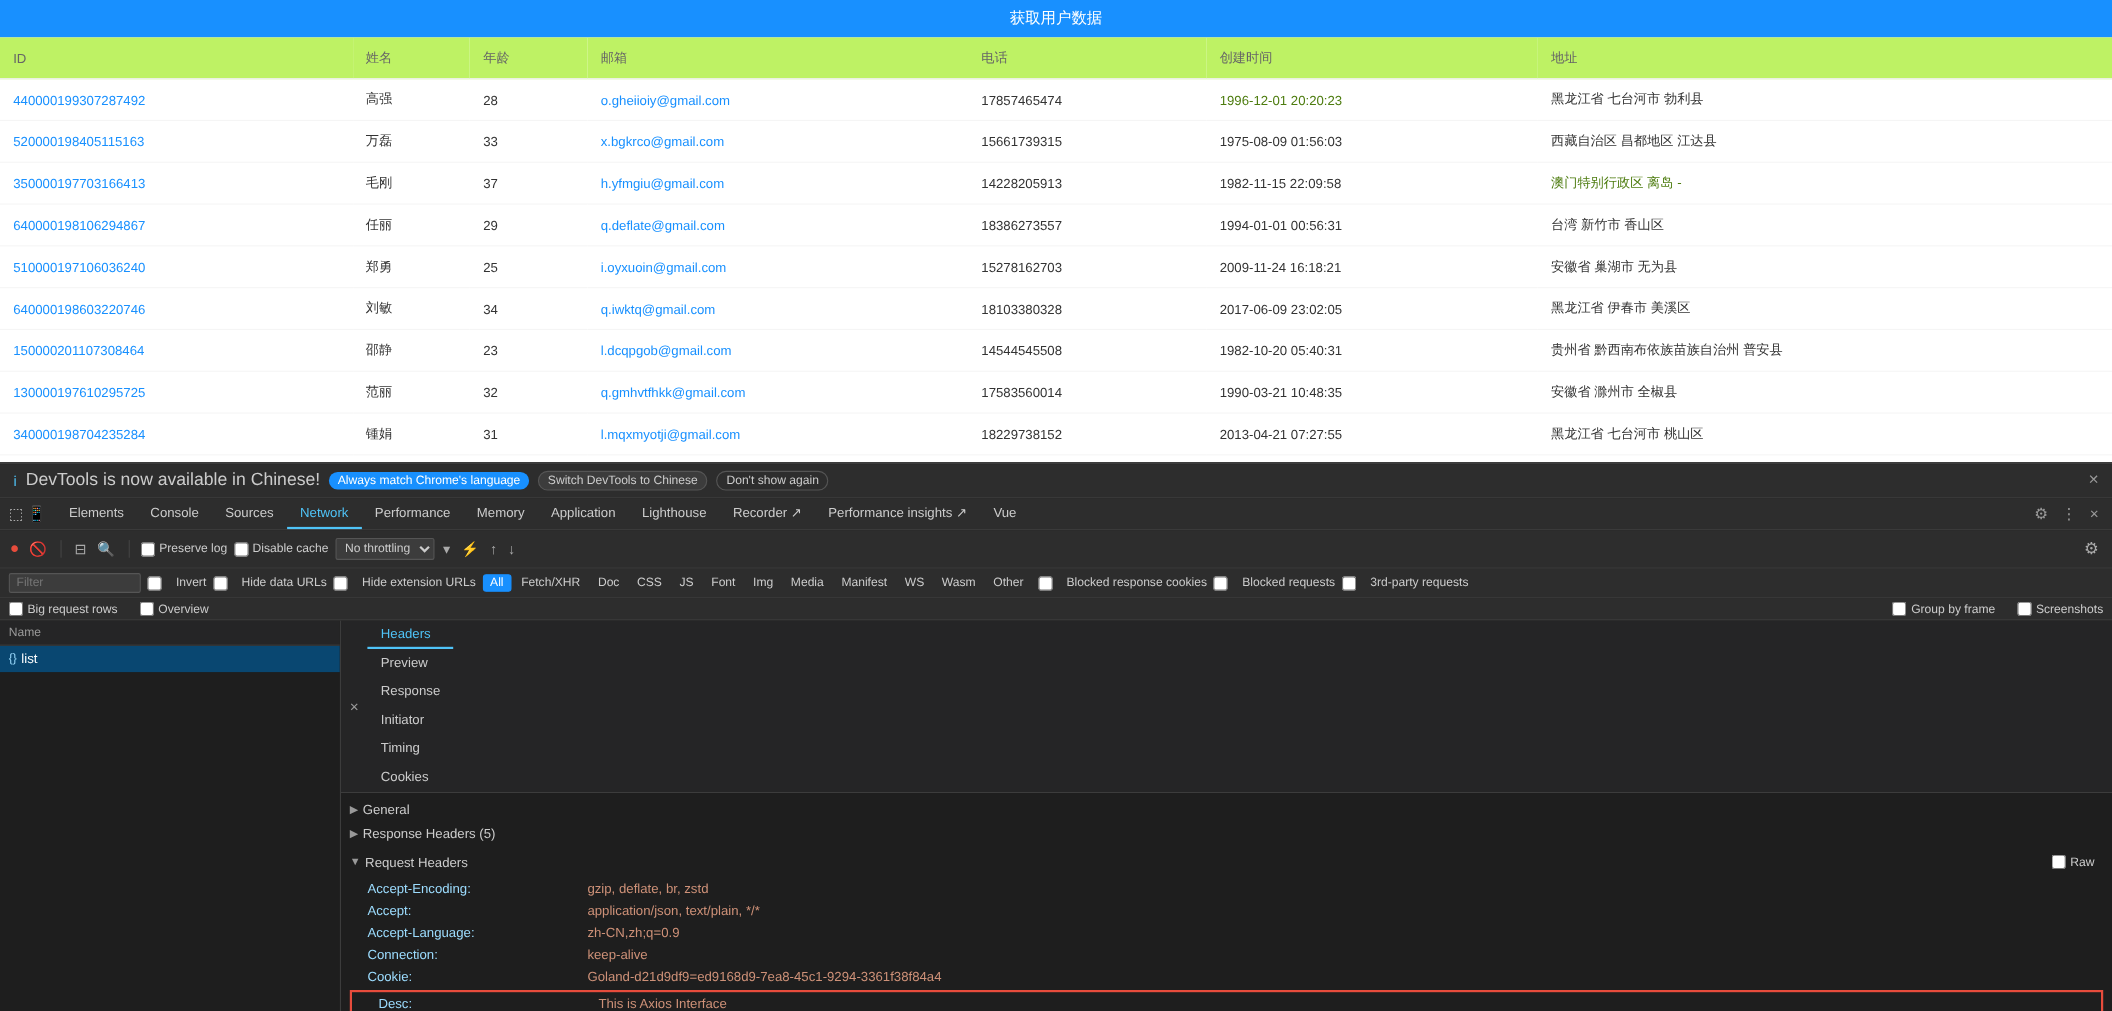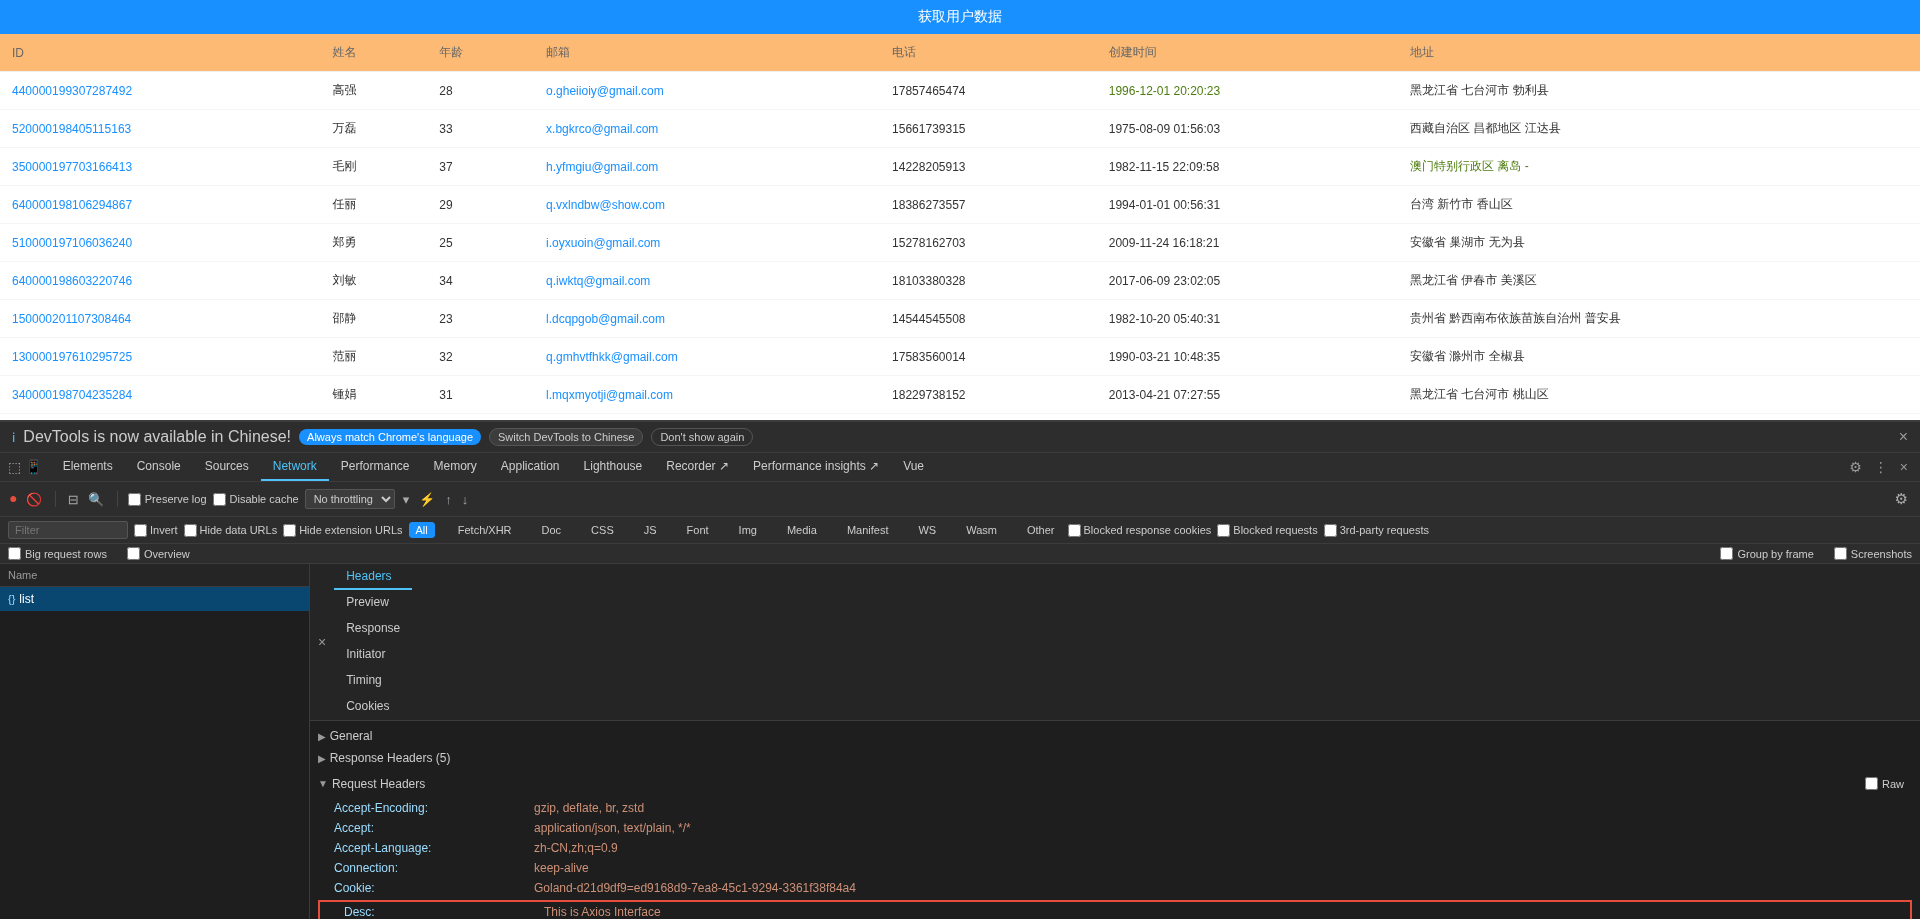--- a/index.html
+++ b/index.html
@@ -27,21 +27,21 @@
       border-collapse: collapse;
       font-size: 12px;
       color: #333;
     }
     .data-table th {
       padding: 10px 12px;
       text-align: left;
       color: #666;
       font-weight: normal;
       border-bottom: 1px solid #f0f0f0;
-      background: #fdba74;
+      background: #bef264;
     }
     .data-table td {
       padding: 10px 12px;
       border-bottom: 1px solid #f5f5f5;
       color: #1890ff;
     }
     .data-table td:first-child { color: #1890ff; }
     .data-table td:nth-child(2), .data-table td:nth-child(3) { color: #333; }
     .data-table td:nth-child(5) { color: #333; }
     .data-table td:nth-child(6) { color: #333; }
@@ -134,21 +134,21 @@
     }
     .filter-input {
       background: #3c3c3c;
       border: 1px solid #555;
       color: #ccc;
       padding: 2px 6px;
       font-size: 11px;
       border-radius: 2px;
       width: 120px;
     }
-    .filter-cb { display: flex; align-items: center; gap: 3px; color: #ccc; font-size: 11px; white-space: nowrap; }
+    .filter-cb { display: flex; align-items: center; gap: 13px; color: #ccc; font-size: 11px; white-space: nowrap; }
     .filter-cb input { margin: 0; }
     .type-btn {
       padding: 1px 6px;
       font-size: 11px;
       border-radius: 3px;
       cursor: pointer;
       border: 1px solid transparent;
       color: #ccc;
       background: transparent;
       white-space: nowrap;
@@ -310,21 +310,21 @@
           <td style="color: rgb(51, 51, 51);">37</td>
           <td style="color: rgb(24, 144, 255);">h.yfmgiu@gmail.com</td>
           <td style="color: rgb(51, 51, 51);">14228205913</td>
           <td style="color: rgb(51, 51, 51);">1982-11-15 22:09:58</td>
           <td style="color: #4d7c0f;">澳门特别行政区 离岛 -</td>
         </tr>
         <tr>
           <td style="color: rgb(24, 144, 255);">640000198106294867</td>
           <td style="color: rgb(51, 51, 51);">任丽</td>
           <td style="color: rgb(51, 51, 51);">29</td>
-          <td style="color: rgb(24, 144, 255);">q.vxlndbw@show.com</td>
+          <td style="color: rgb(24, 144, 255);">q.deflate@gmail.com</td>
           <td style="color: rgb(51, 51, 51);">18386273557</td>
           <td style="color: rgb(51, 51, 51);">1994-01-01 00:56:31</td>
           <td style="color: rgb(51, 51, 51);">台湾 新竹市 香山区</td>
         </tr>
         <tr>
           <td style="color: rgb(24, 144, 255);">510000197106036240</td>
           <td style="color: rgb(51, 51, 51);">郑勇</td>
           <td style="color: rgb(51, 51, 51);">25</td>
           <td style="color: rgb(24, 144, 255);">i.oyxuoin@gmail.com</td>
           <td style="color: rgb(51, 51, 51);">15278162703</td>
@@ -438,21 +438,21 @@
         <span>Invert</span>
     </label>
     <label class="filter-cb">
       <input type="checkbox" style=""> 
         <span>Hide data URLs</span>
     </label>
     <label class="filter-cb">
       <input type="checkbox" style=""> 
         <span>Hide extension URLs</span>
     </label>
-    <div id="type-buttons" style="display: flex; gap: 16px;">
+    <div id="type-buttons" style="display: flex; gap: 2px;">
         <button class="type-btn active">All</button>
         <button class="type-btn">Fetch/XHR</button>
         <button class="type-btn">Doc</button>
         <button class="type-btn">CSS</button>
         <button class="type-btn">JS</button>
         <button class="type-btn">Font</button>
         <button class="type-btn">Img</button>
         <button class="type-btn">Media</button>
         <button class="type-btn">Manifest</button>
         <button class="type-btn">WS</button>

